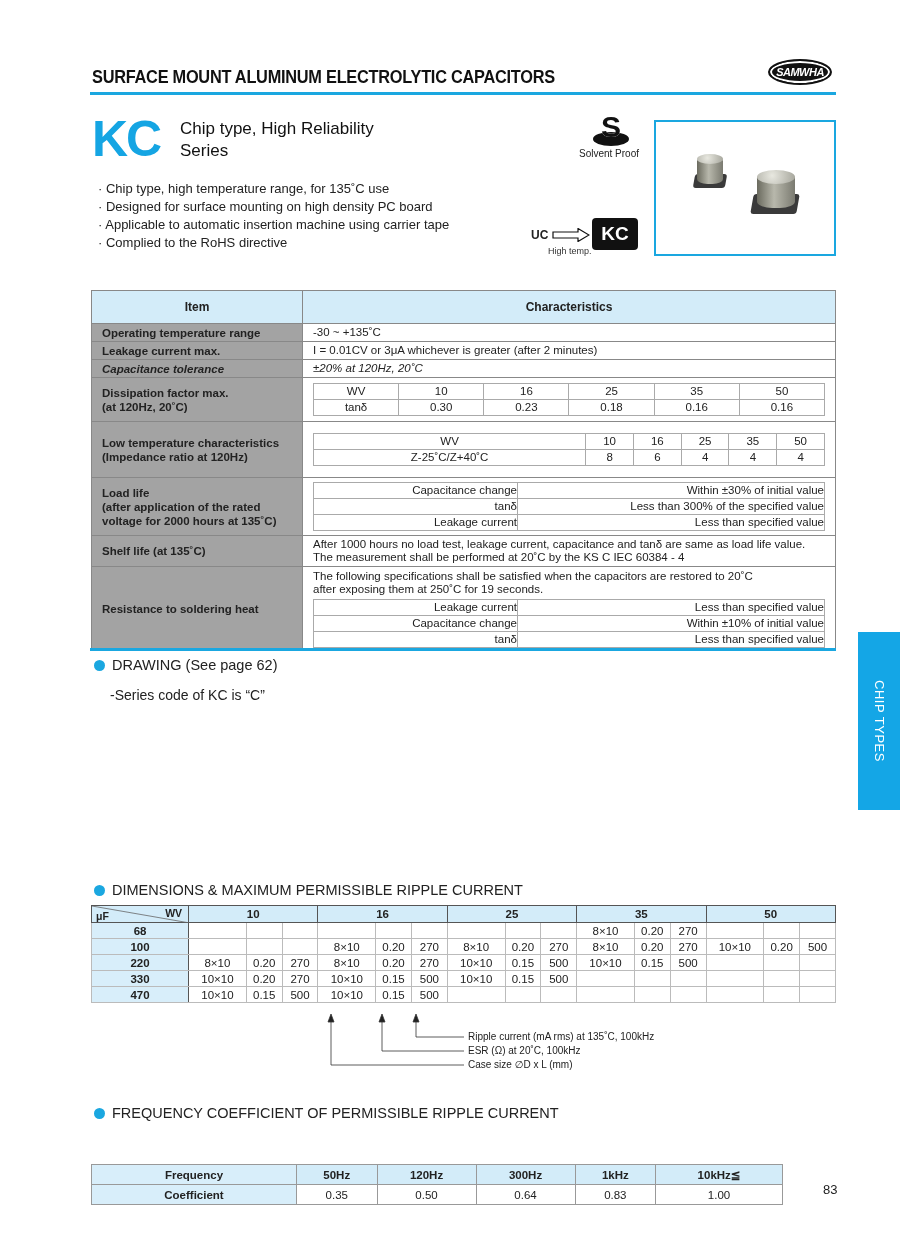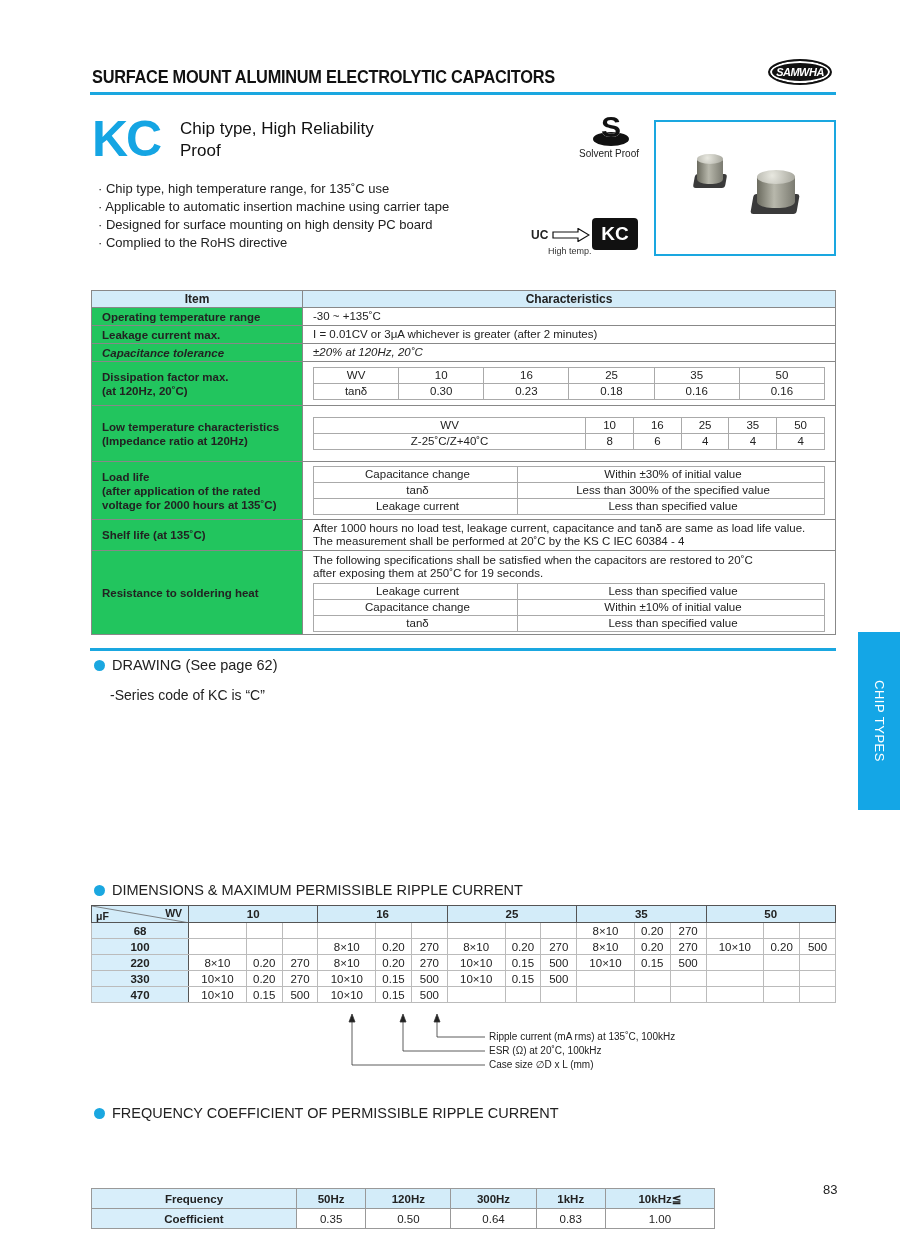--- a/index.html
+++ b/index.html
@@ -33,74 +33,74 @@
   .photo { left: 654px; top: 120px; width: 182px; height: 136px; border: 2px solid #1aa7e0; background: #fff; }
   .cap { position: absolute; }
   .cap .base { position: absolute; background: #3a3a3a; border-radius: 3px; transform: skewX(-10deg); }
   .cap .can { position: absolute; background: linear-gradient(90deg,#6a6a5e,#b8b8ac 45%,#7a7a70); border-radius: 40%/18%; }
   .cap .top { position: absolute; border-radius: 50%; background: radial-gradient(circle at 40% 40%,#e8e8e0,#a4a49a); }
 
   
   table { border-collapse: collapse; }
   .spec { left: 91px; top: 290px; width: 745px; font-size: 11.5px; border: 1px solid #555; }
   .spec td, .spec th { border: 1px solid #888; vertical-align: middle; }
-  .spec th { background: #d3ecf9; font-weight: bold; height: 17px; font-size: 12px; }
-  .spec td.item { background: #22c55e; font-weight: bold; padding: 0 10px; width: 211px; line-height: 14px; }
+  .spec th { background: #d3ecf9; font-weight: bold; height: 33px; font-size: 12px; }
+  .spec td.item { background: #a3a3a3; font-weight: bold; padding: 0 10px; width: 211px; line-height: 14px; }
   .spec td.val { padding: 2px 10px; line-height: 13px; }
   .inner { width: 100%; font-size: 11.5px; }
   .inner td { border: 1px solid #aaa; text-align: center; height: 16px; padding: 0; }
-  .kv td { text-align: center; padding-left: 4px; }
+  .kv td { text-align: right; padding-left: 4px; }
 
   .section-rule { left: 90px; top: 648px; width: 746px; height: 3px; background: #1aa7e0; }
   .section-head { font-size: 14.5px; color: #222; white-space: nowrap; }
   .dot { display: inline-block; width: 11px; height: 11px; border-radius: 50%; background: #1aa7e0; margin-right: 7px; vertical-align: -1px; }
   .series-note { left: 110px; top: 687px; font-size: 14px; }
 
   .side-tab { left: 858px; top: 632px; width: 42px; height: 178px; background: #14a6e6; color: #fff; }
   .side-tab span { position: absolute; left: 50%; top: 50%; transform: translate(-50%,-50%) rotate(90deg); white-space: nowrap; font-size: 13px; letter-spacing: 0.5px; }
 
   
   .dim { left: 91px; top: 905px; width: 745px; font-size: 11.5px; border: 1px solid #555; }
   .dim td { border: 1px solid #bbb; text-align: center; height: 16px; padding: 0; }
   .dim td.g { border-left: 1px solid #555; }
   .dim th { background: #d3ecf9; font-weight: bold; height: 17px; border: 1px solid #555; font-size: 11.5px; }
   .dim td.uf { background: #d8eefa; font-weight: bold; border-right: 1px solid #555; width: 98px; }
   .dim th.corner { position: relative; width: 98px; background: #d3ecf9; }
   .corner .wv { position: absolute; right: 6px; top: 1px; font-size: 10.5px; }
   .corner .uf { position: absolute; left: 4px; bottom: 0px; font-size: 10.5px; font-style: normal; }
   .corner svg { position: absolute; left: 0; top: 0; }
 
-  .legend { left: 345px; top: 1014px; width: 360px; height: 60px; text-align: center; }
+  .legend { left: 324px; top: 1014px; width: 360px; height: 60px; text-align: center; }
   .legend-text { position: absolute; left: 144px; font-size: 10px; color: #222; white-space: nowrap; }
 
   
-  .freq { left: 91px; top: 1188px; width: 624px; font-size: 11.5px; border: 1px solid #555; }
+  .freq { left: 91px; top: 1164px; width: 692px; font-size: 11.5px; border: 1px solid #555; }
   .freq td { border: 1px solid #999; text-align: center; height: 20px; }
   .freq .h { background: #d3ecf9; font-weight: bold; }
   .freq td.lbl { background: #d8eefa; font-weight: bold; width: 205px; }
 
   .page-num { left: 823px; top: 1182px; font-size: 13px; }
 </style>
 </head>
 <body>
 
 <div class="abs page-title">SURFACE MOUNT  ALUMINUM  ELECTROLYTIC  CAPACITORS</div>
 <div class="abs logo">SAMWHA</div>
 <div class="abs title-rule"></div>
 
 <div class="abs series-code">KC</div>
 <div class="abs series-desc">
   <div>Chip type, High Reliability</div>
-  <div>Proof</div>
+  <div>Series</div>
 </div>
 
 <ul class="abs features">
   <li>Chip type, high temperature range, for 135˚C use</li>
+  <li>Designed for surface mounting on high density PC board</li>
   <li>Applicable to automatic insertion machine using carrier tape</li>
-  <li>Designed for surface mounting on high density PC board</li>
   <li>Complied to the RoHS directive</li>
 </ul>
 
 <div class="abs solvent">
   <div class="solvent-icon">
     <div class="ell"></div>
     <div class="s">S</div>
   </div>
   <div class="solvent-label">Solvent Proof</div>
 </div>

